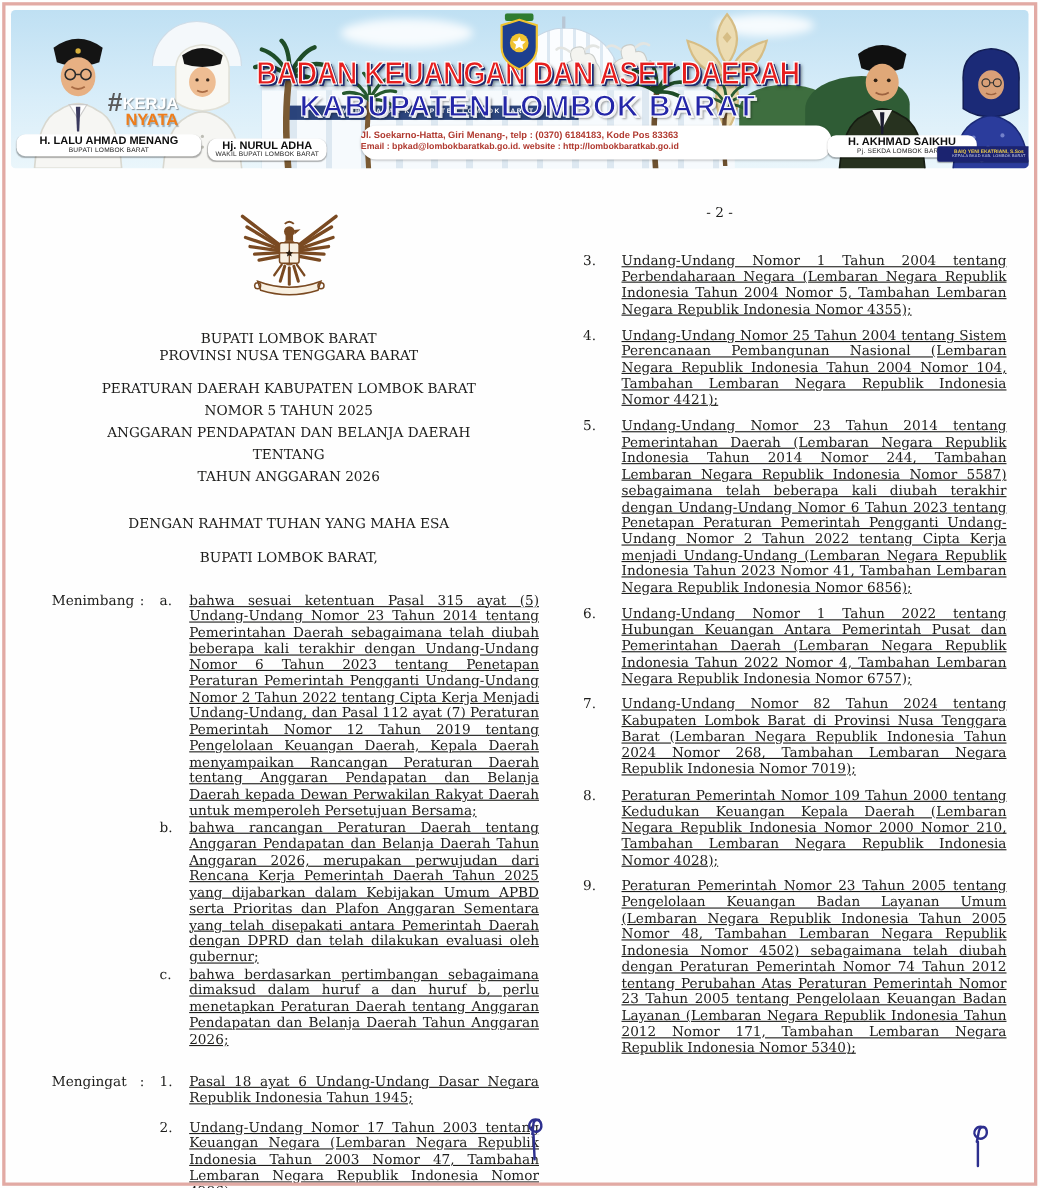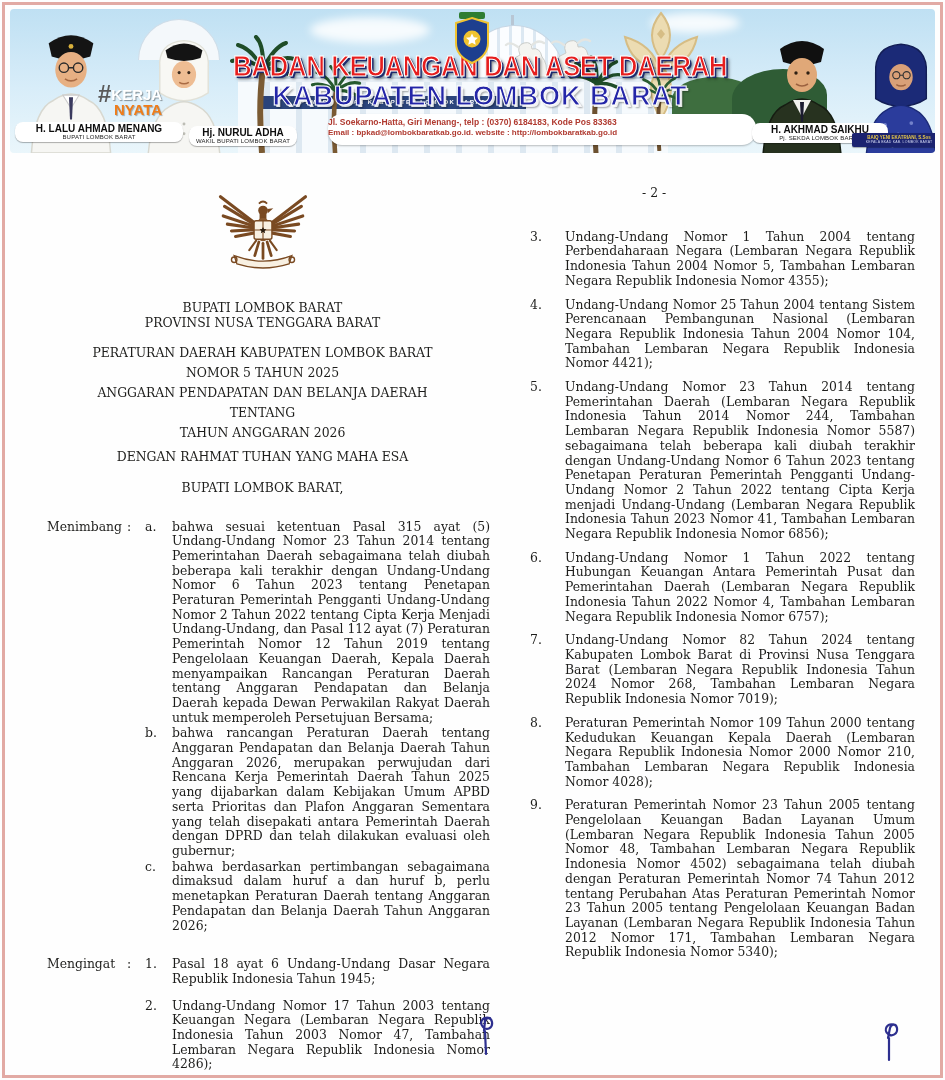--- a/index.html
+++ b/index.html
@@ -68,30 +68,30 @@
   .kerja .w1{font-size:15px;color:#fff;text-shadow:1px 1px 1px rgba(0,0,0,.4);}
   .kerja .w2{display:block;margin-left:16px;font-size:15px;color:#ef7d1a;text-shadow:1px 1px 1px rgba(0,0,0,.3);}
 
   
   .doc-col-left{position:absolute;left:35px;top:165px;width:455px;font-size:12.4px;line-height:14.7px;}
   .doc-col-right{position:absolute;left:530px;top:186px;width:385px;font-size:12.4px;line-height:14.7px;}
   .garuda{display:block;margin:2px auto 6px auto;}
   .center{text-align:center;}
   .titleblock{margin-top:16px;}
   .titleblock div{margin-bottom:5.3px;text-align:center;}
-  .invocation{margin-top:9px;}
+  .invocation{margin-top:28px;}
   .issuer{margin-top:16px;}
   .clause{position:relative;margin-top:24px;margin-left:12px;}
   .clause .lbl{position:absolute;left:0;top:0;}
   .clause .cln{position:absolute;left:80px;top:0;}
   .clause .items{margin-left:98px;}
   .c-item{display:grid;grid-template-columns:27px 1fr;}
   .menimbang .c-item + .c-item{margin-top:1px;}
   .mengingat .c-item + .c-item{margin-top:12px;}
-  .jtext{margin:0;text-align:justify;}
+  .jtext{margin:0;text-align:justify;text-decoration:underline;}
   .pagenum{margin-left:112px;margin-bottom:29px;}
   .r-item{display:grid;grid-template-columns:35px 1fr;margin-bottom:9px;}
   .paraf{position:absolute;z-index:8;}
   .paraf-left{left:476px;top:1014px;}
   .paraf-right{left:880px;top:1020px;}
 </style>
 </head>
 <body>
 
 <div class="frame"></div>

